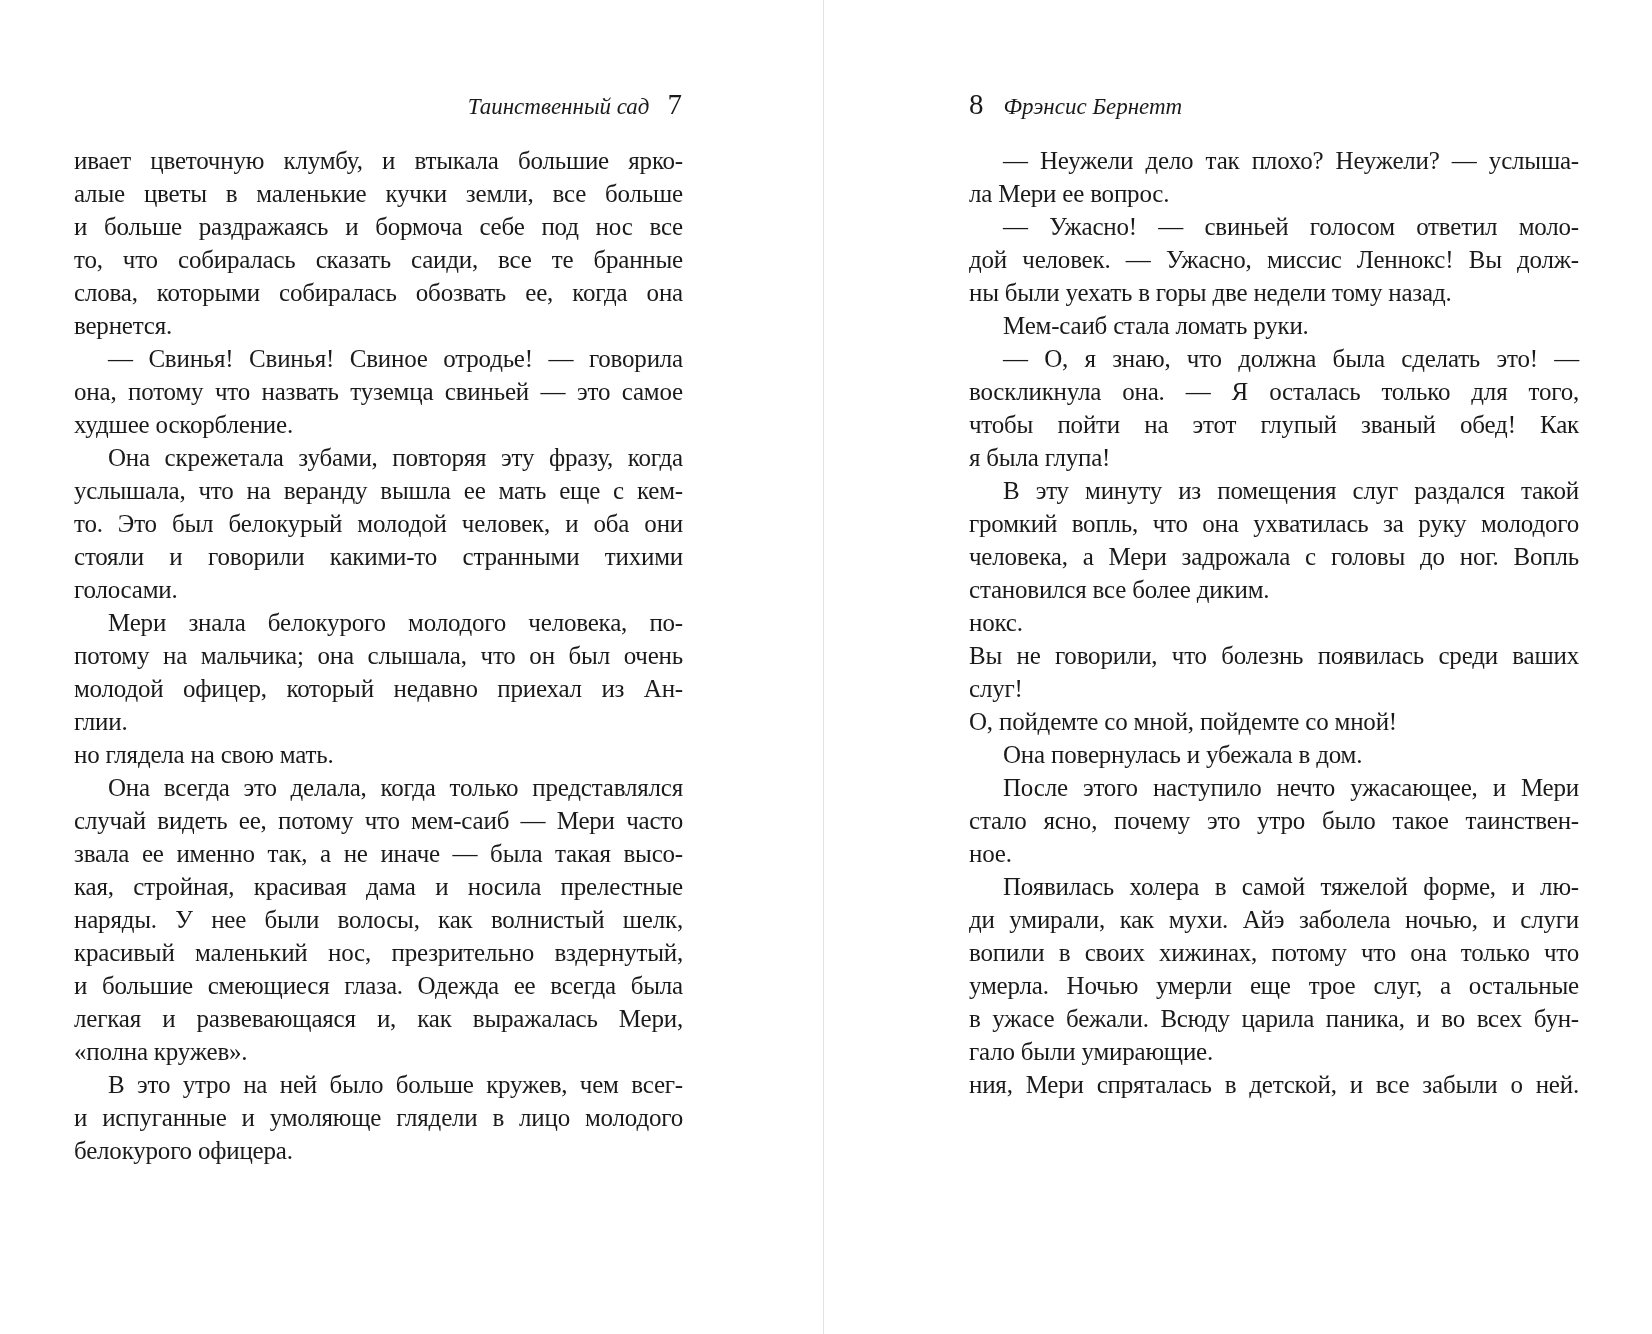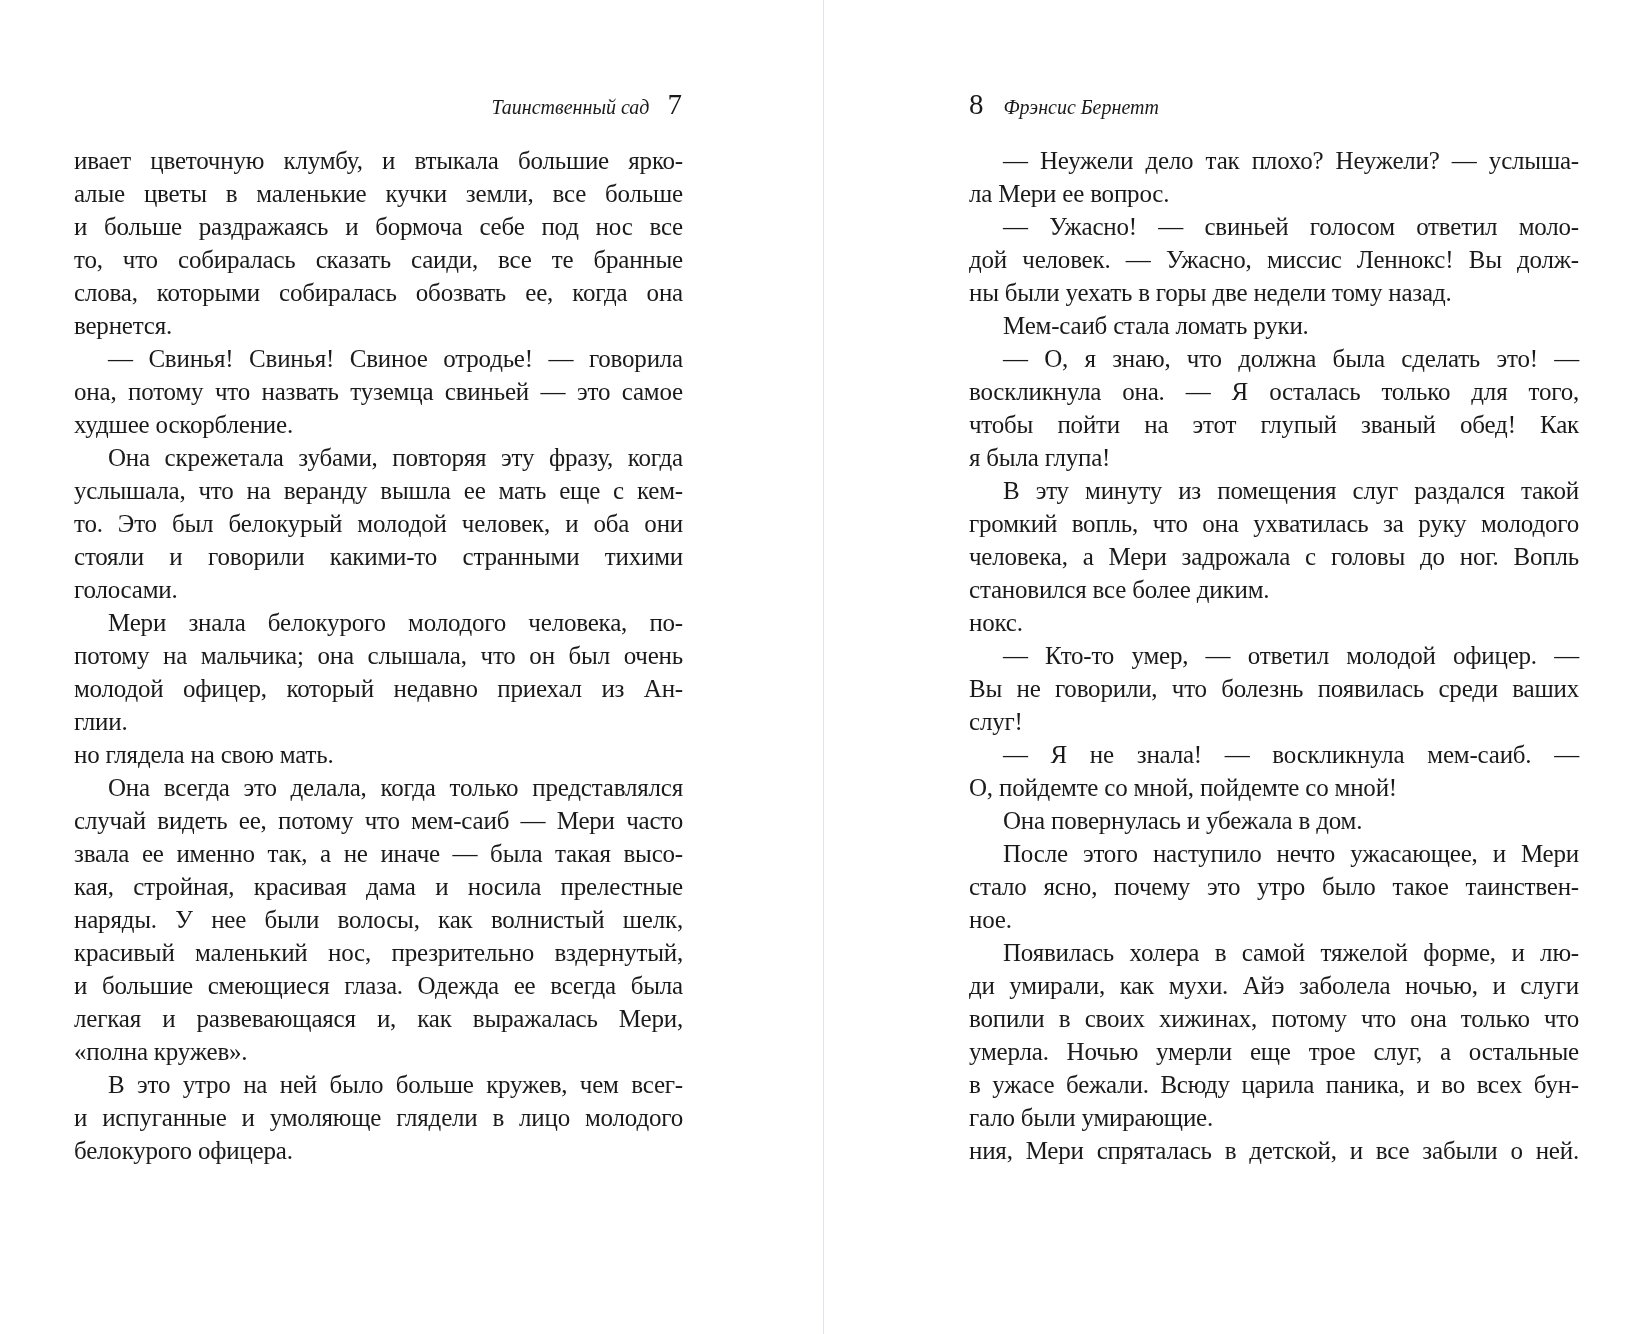--- a/index.html
+++ b/index.html
@@ -5,21 +5,21 @@
   html, body { margin: 0; padding: 0; background: #ffffff; }
   body { width: 1652px; height: 1334px; position: relative; overflow: hidden;
          font-family: "Liberation Serif", "DejaVu Serif", serif; color: #1a1a1a; }
   .page { position: absolute; top: 0; height: 1334px; }
   .page-left { left: 0; width: 823px; }
   .page-right { left: 824px; width: 828px; }
   .gutter { position: absolute; left: 823px; top: 0; width: 1px; height: 1334px; background: #e4e2e6; }
   .header { position: absolute; top: 88px; height: 40px; white-space: nowrap; }
   .header-left { right: 141px; }
   .header-right { left: 145px; }
-  .run-title { font-style: italic; font-size: 20px; vertical-align: baseline; }
+  .run-title { font-style: italic; font-size: 23px; vertical-align: baseline; }
   .page-num { font-size: 29px; vertical-align: baseline; }
   .header-left .page-num { margin-left: 18px; }
   .header-right .page-num { margin-right: 20px; }
   .body { position: absolute; top: 144px; }
   .page-left .body { left: 74px; width: 609px; }
   .page-right .body { left: 145px; width: 610px; }
   .line { height: 33px; line-height: 33px; font-size: 25px; white-space: nowrap;
           text-align: justify; text-align-last: justify; letter-spacing: -0.2px; overflow: visible; }
   .line.indent { padding-left: 34px; }
   .line.last { text-align-last: left; }
@@ -81,24 +81,22 @@
       <div class="line indent last">Мем-саиб стала ломать руки.</div>
       <div class="line indent">— О, я знаю, что должна была сделать это! —</div>
       <div class="line">воскликнула она. — Я осталась только для того,</div>
       <div class="line">чтобы пойти на этот глупый званый обед! Как</div>
       <div class="line last">я была глупа!</div>
       <div class="line indent">В эту минуту из помещения слуг раздался такой</div>
       <div class="line">громкий вопль, что она ухватилась за руку молодого</div>
       <div class="line">человека, а Мери задрожала с головы до ног. Вопль</div>
       <div class="line last">становился все более диким.</div>
       <div class="line last">нокс.</div>
-      <div class="line indent">— Кто-то умер, — ответил молодой офицер. —</div>
       <div class="line">Вы не говорили, что болезнь появилась среди ваших</div>
       <div class="line last">слуг!</div>
-      <div class="line indent">— Я не знала! — воскликнула мем-саиб. —</div>
       <div class="line last">О, пойдемте со мной, пойдемте со мной!</div>
       <div class="line indent last">Она повернулась и убежала в дом.</div>
       <div class="line indent">После этого наступило нечто ужасающее, и Мери</div>
       <div class="line">стало ясно, почему это утро было такое таинствен-</div>
       <div class="line last">ное.</div>
       <div class="line indent">Появилась холера в самой тяжелой форме, и лю-</div>
       <div class="line">ди умирали, как мухи. Айэ заболела ночью, и слуги</div>
       <div class="line">вопили в своих хижинах, потому что она только что</div>
       <div class="line">умерла. Ночью умерли еще трое слуг, а остальные</div>
       <div class="line">в ужасе бежали. Всюду царила паника, и во всех бун-</div>

